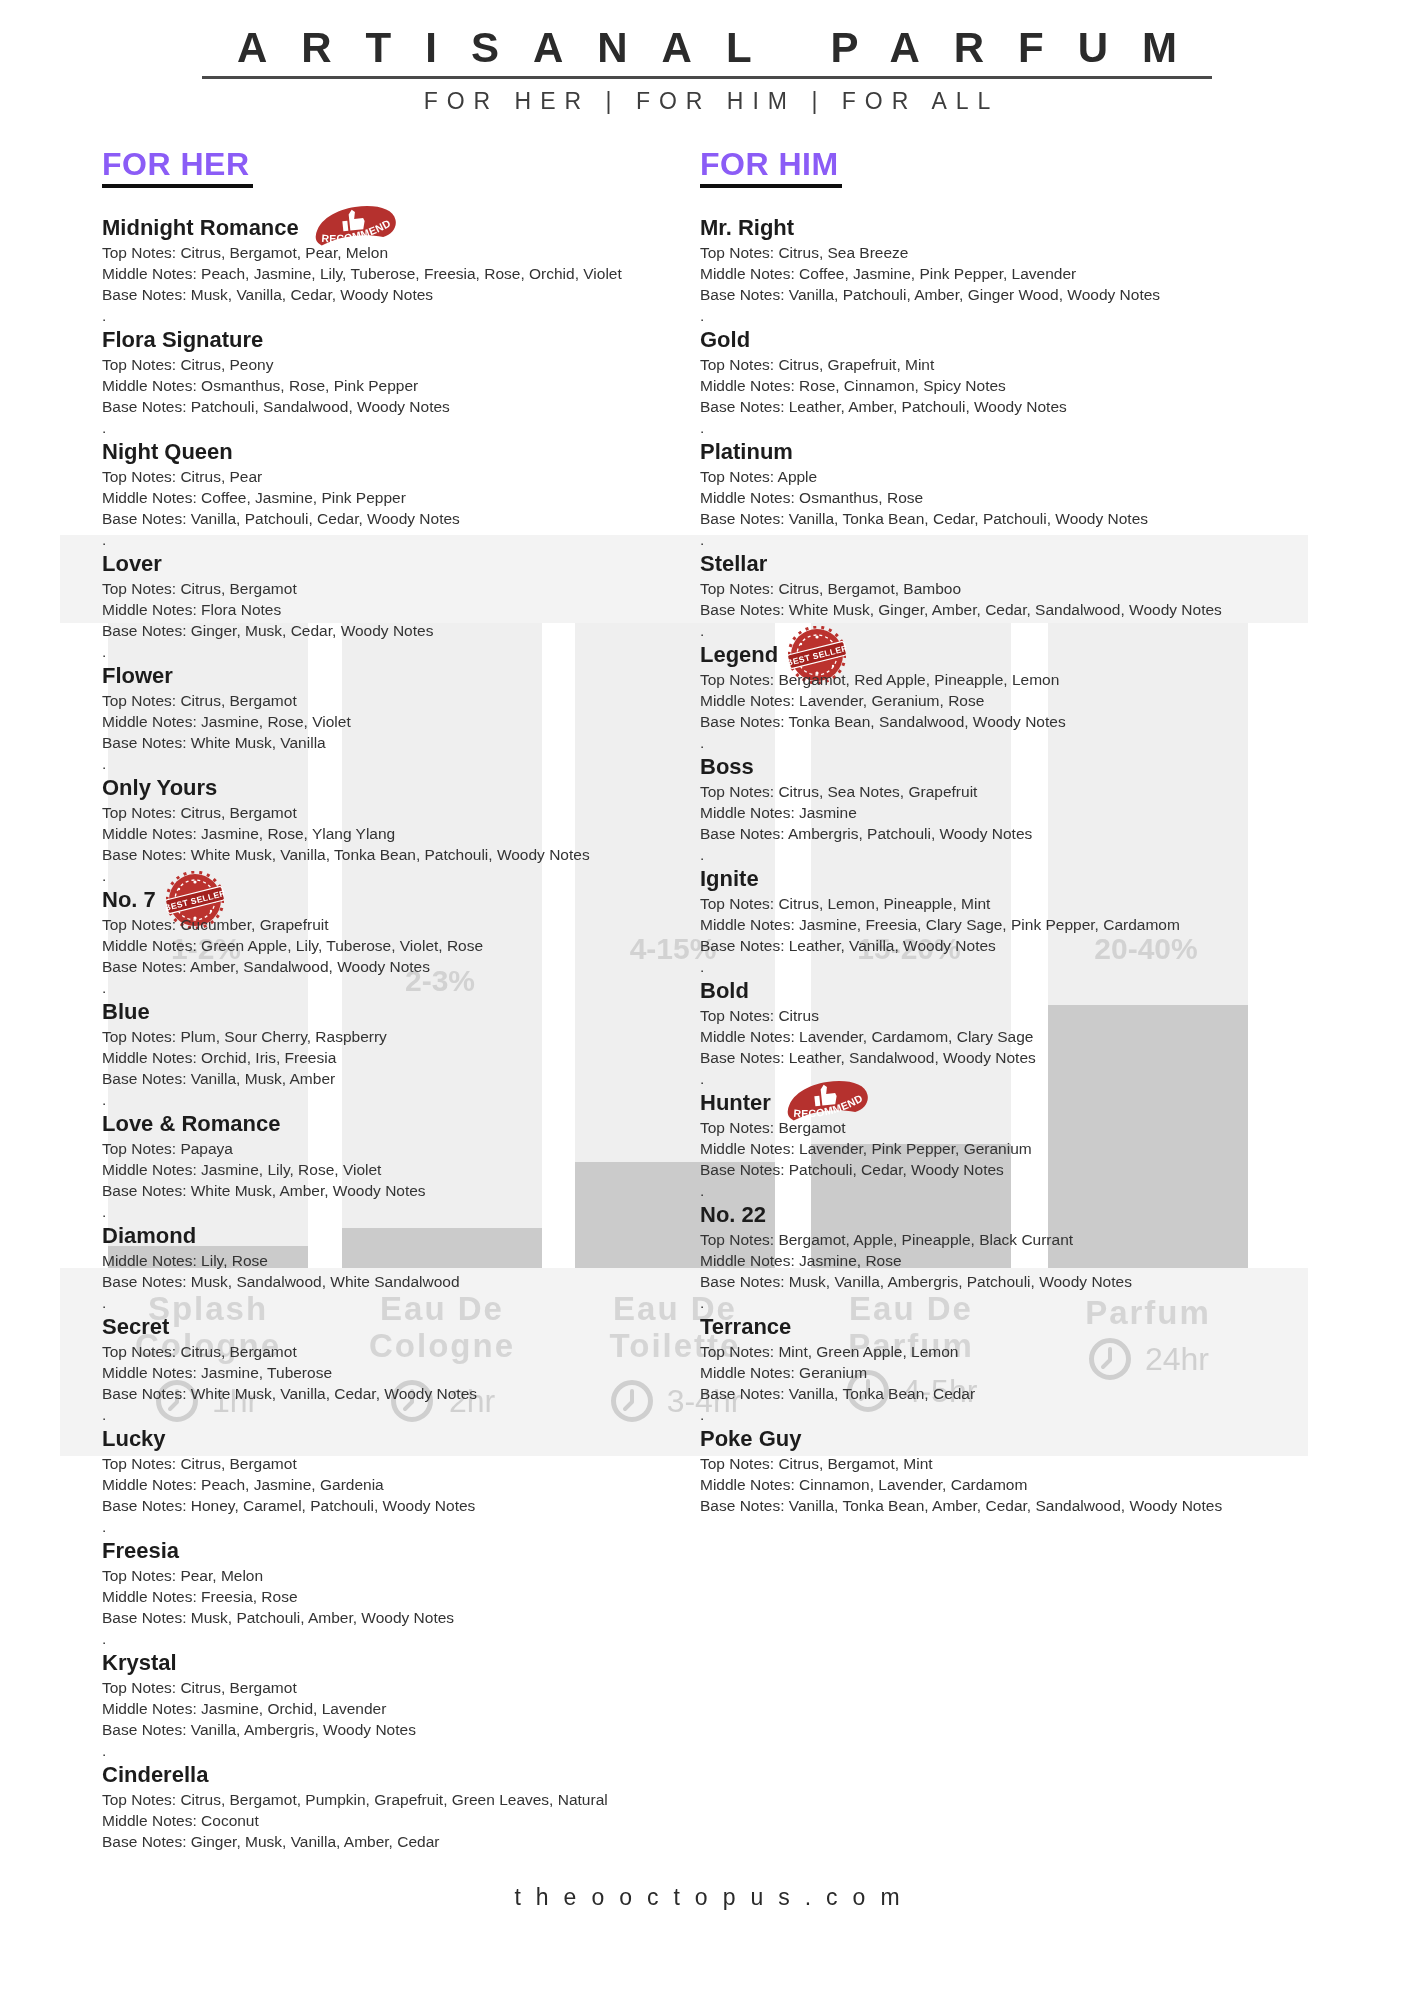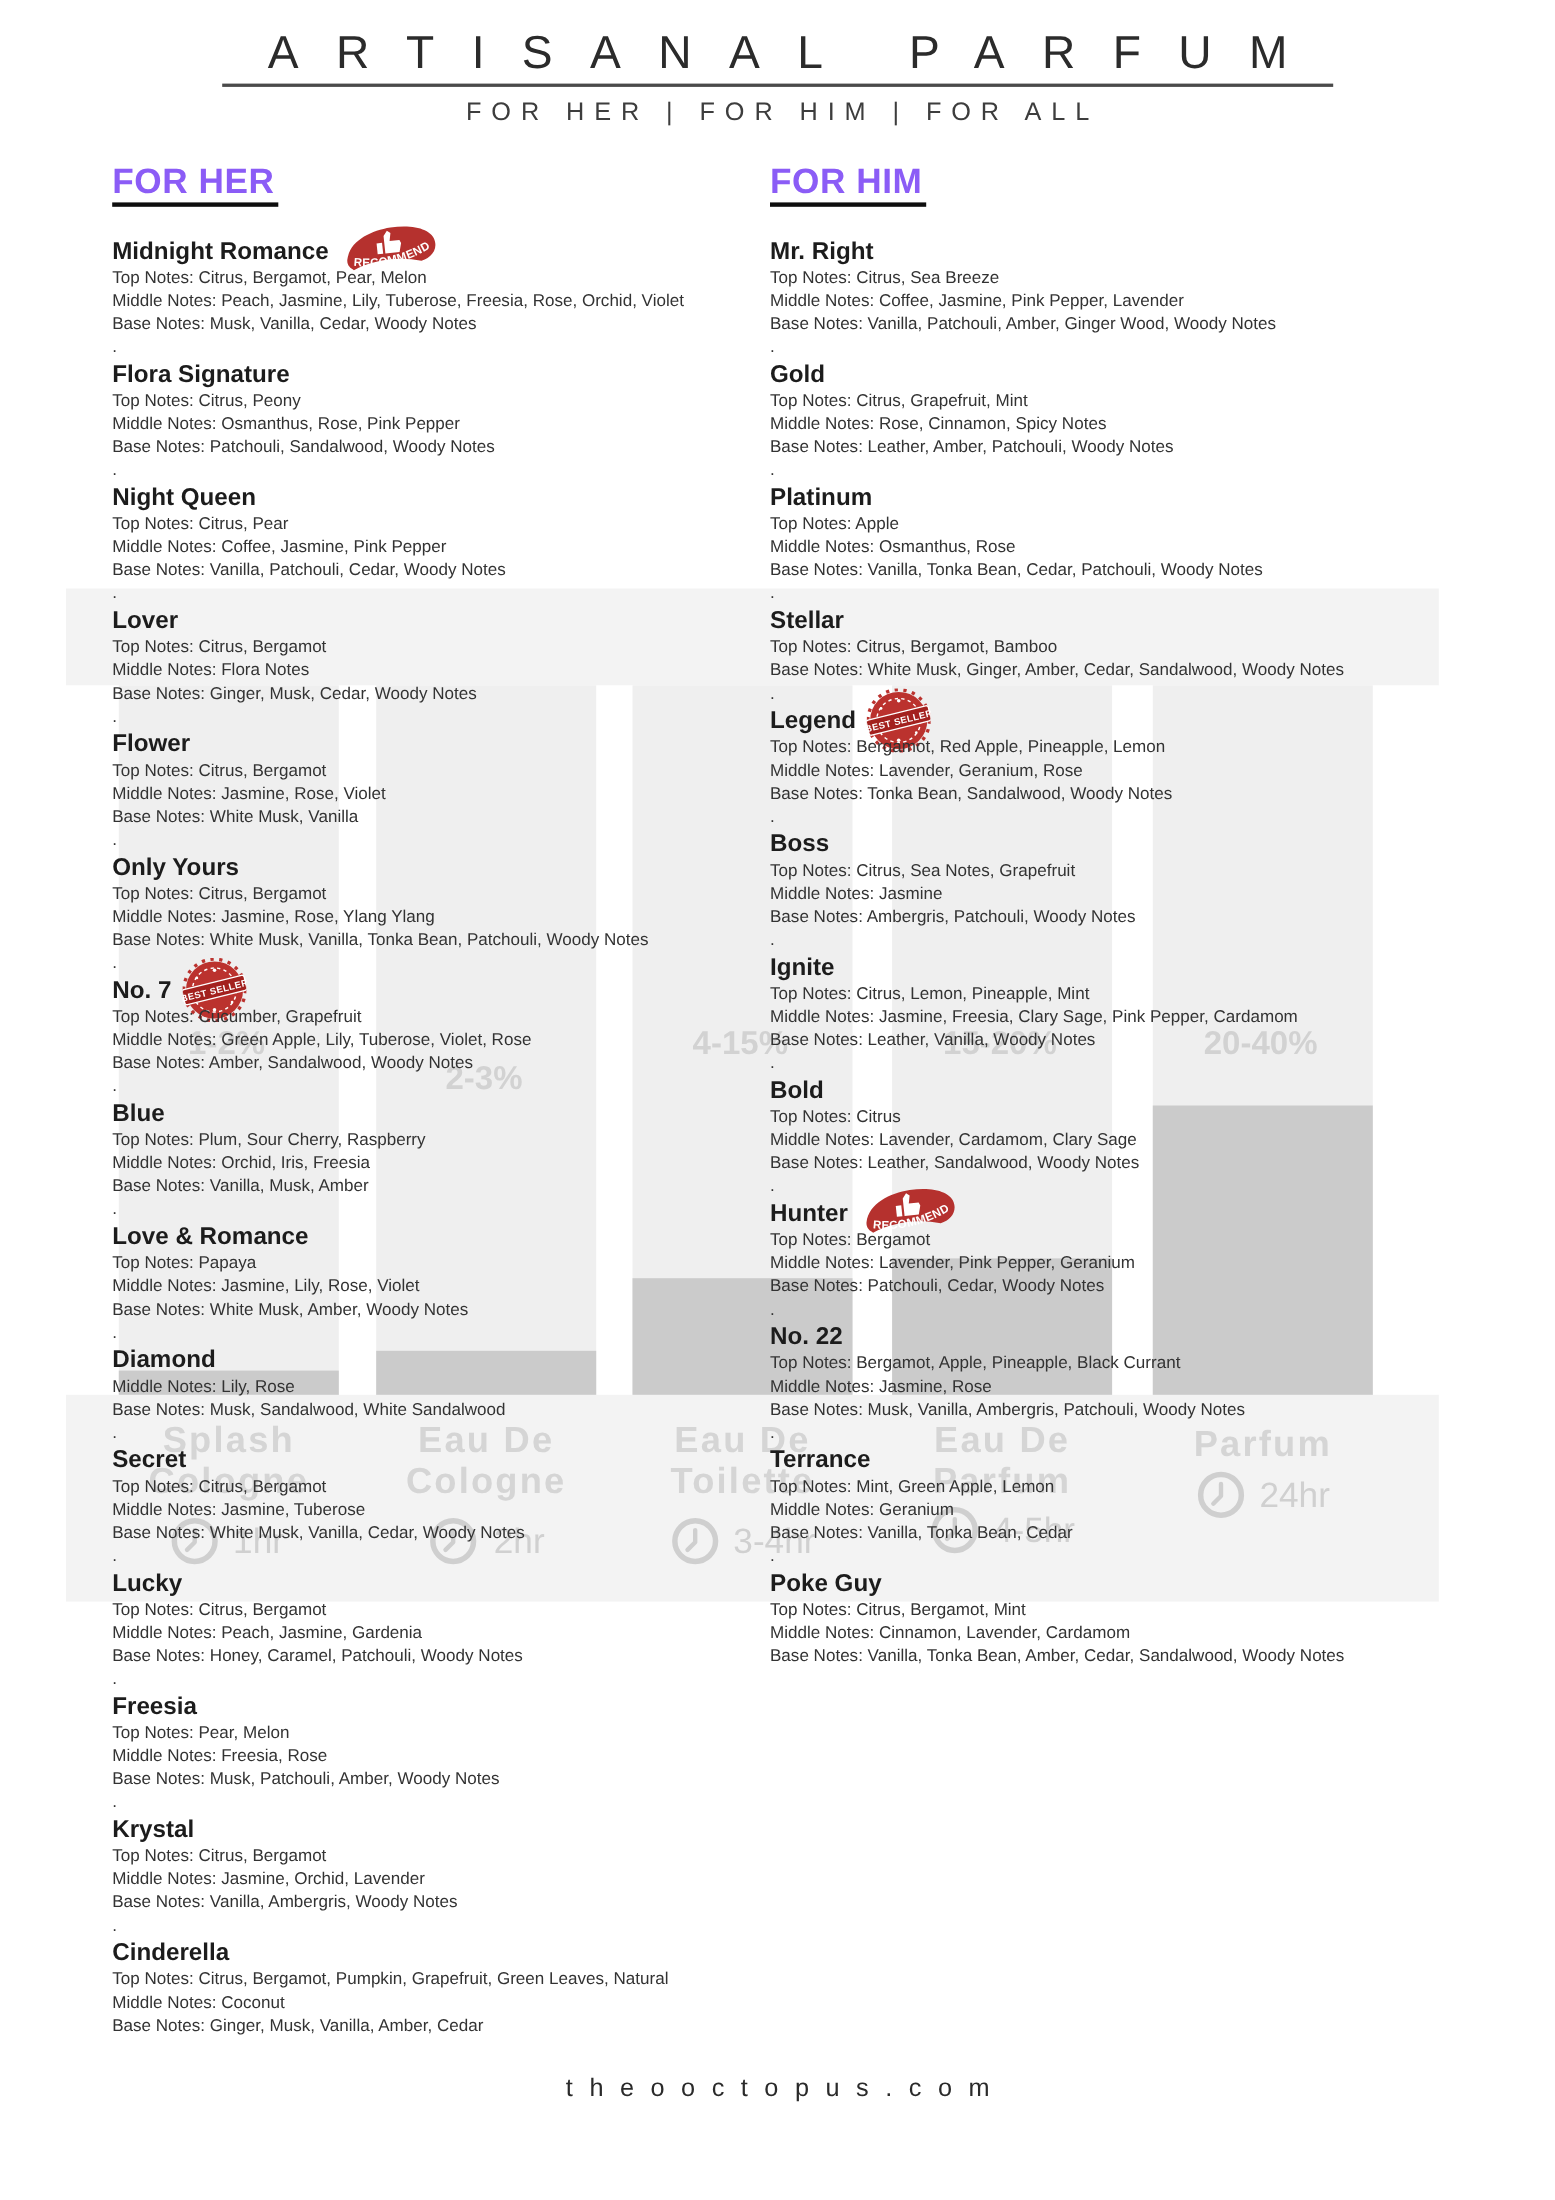--- a/index.html
+++ b/index.html
@@ -3,21 +3,21 @@
 <meta charset="utf-8">
 <style>
   html,body{margin:0;padding:0;background:#ffffff;}
   body{
     width:1414px;height:2000px;position:relative;overflow:hidden;
     font-family:"Liberation Sans","DejaVu Sans",sans-serif;color:#222;
   }
   
   .header{position:absolute;top:24px;left:0;width:100%;text-align:center;z-index:3;}
   .page-title{
-    margin:0;font-size:42px;font-weight:400;letter-spacing:34px;text-indent:34px;
+    margin:0;font-size:42px;font-weight:700;letter-spacing:34px;text-indent:34px;
     color:#2b2b2b;line-height:48px;white-space:nowrap;
   }
   .title-rule{width:1010px;margin:4px auto 9px auto;border-bottom:3px solid #4a4a4a;height:0;}
   .page-subtitle{
     font-size:23px;font-weight:500;letter-spacing:9px;text-indent:9px;color:#3d3d3d;white-space:nowrap;
   }
   
   .wm{position:absolute;top:0;left:0;width:100%;height:100%;z-index:0;pointer-events:none;}
   .wm-band{position:absolute;background:#f3f3f3;}
   .wm-stripe{position:absolute;background:#efefef;}

